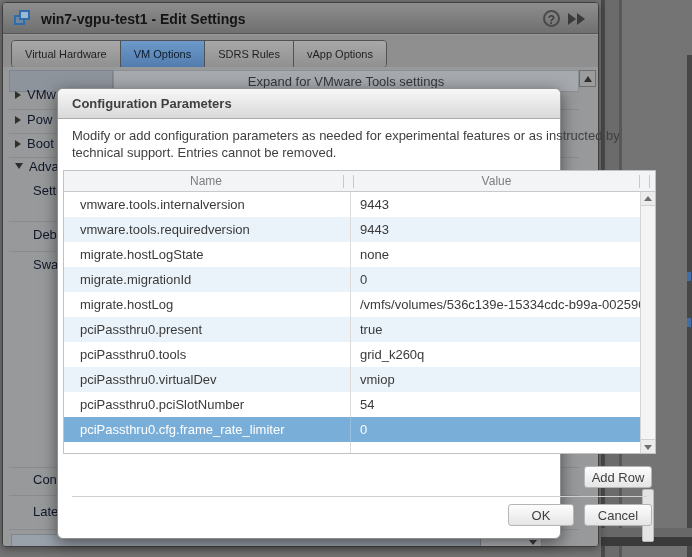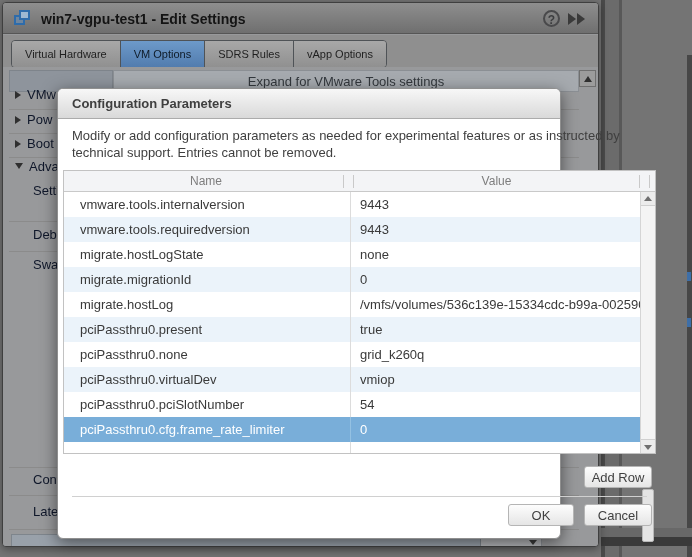--- a/index.html
+++ b/index.html
@@ -203,21 +203,21 @@
           </div>
           <div class="trow">
             <div class="c-name">migrate.hostLog</div>
             <div class="c-value">/vmfs/volumes/536c139e-15334cdc-b99a-0025909</div>
           </div>
           <div class="trow alt">
             <div class="c-name">pciPassthru0.present</div>
             <div class="c-value">true</div>
           </div>
           <div class="trow">
-            <div class="c-name">pciPassthru0.none</div>
+            <div class="c-name">pciPassthru0.tools</div>
             <div class="c-value">grid_k260q</div>
           </div>
           <div class="trow alt">
             <div class="c-name">pciPassthru0.virtualDev</div>
             <div class="c-value">vmiop</div>
           </div>
           <div class="trow">
             <div class="c-name">pciPassthru0.pciSlotNumber</div>
             <div class="c-value">54</div>
           </div>

